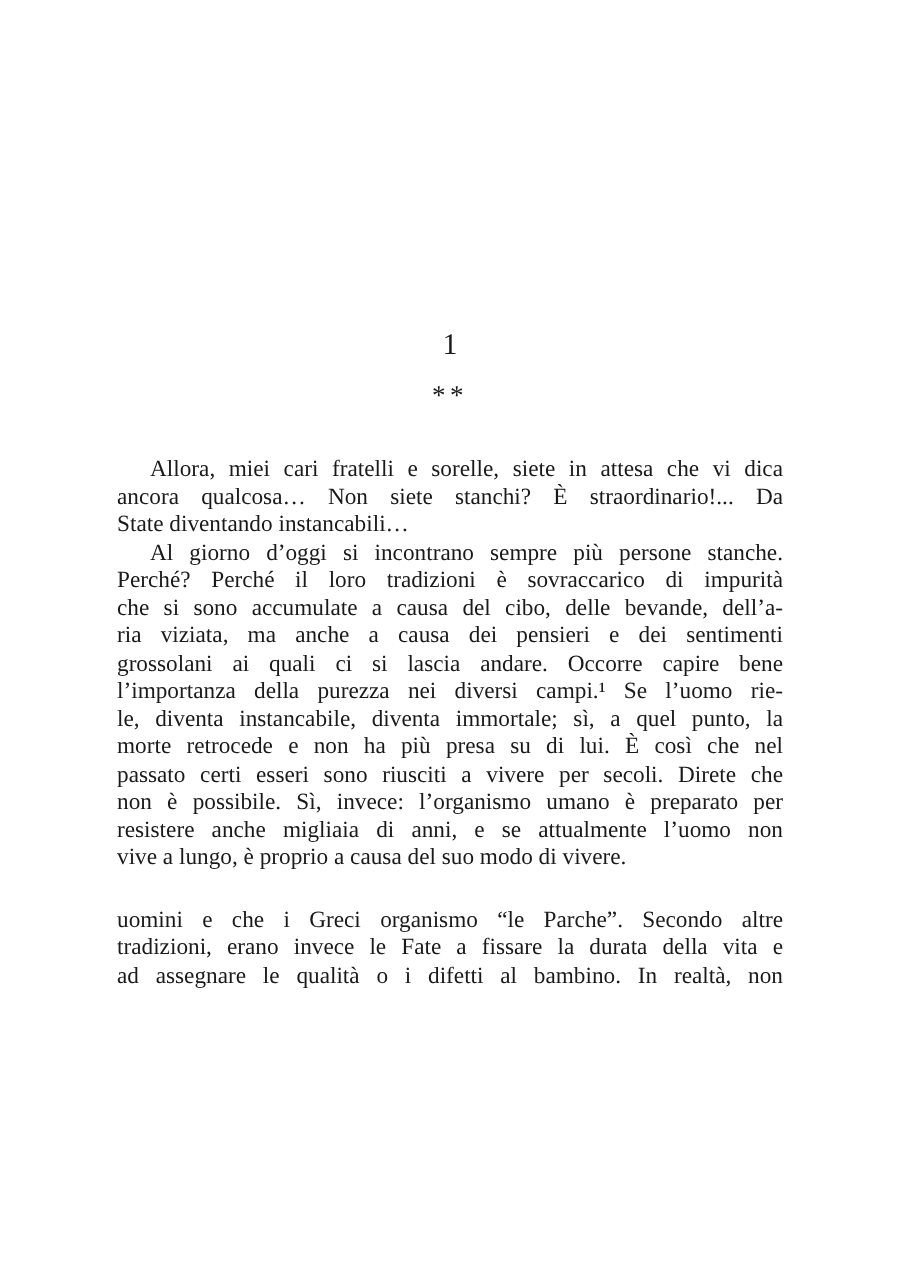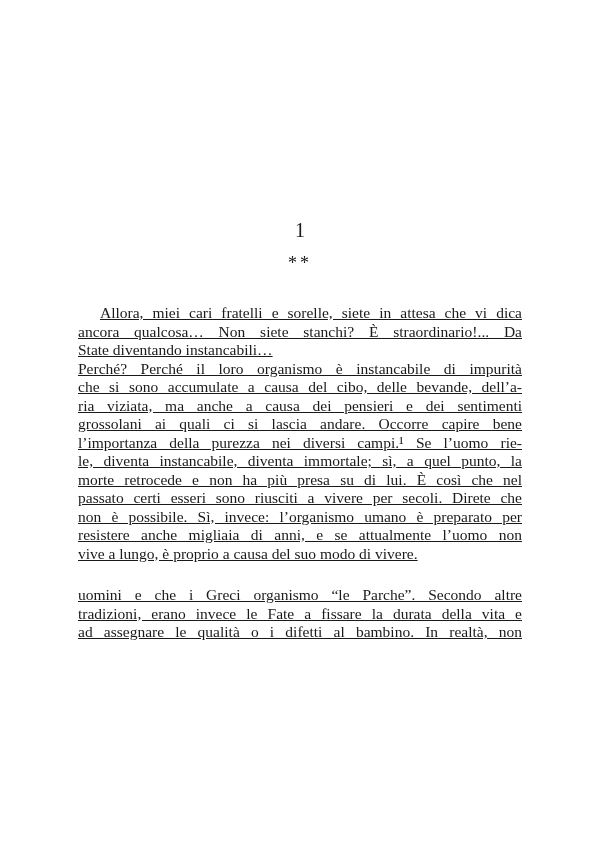--- a/index.html
+++ b/index.html
@@ -35,21 +35,20 @@
     letter-spacing: 3px;
     line-height: 18px;
   }
   .text-body {
     position: absolute;
     top: 304px;
     left: 78px;
     width: 444px;
     font-size: 15.5px;
     line-height: 18.5px;
-    text-decoration: underline;
   }
   .para { margin: 0; }
   .para.spaced { margin-top: 23px; }
   .line {
     text-align: justify;
     text-align-last: justify;
   }
   .line.first { text-indent: 22px; }
   .line.last { text-align-last: left; }
   .para.justify-last .line.last { text-align-last: justify; }
@@ -60,21 +59,22 @@
 <div class="page">
   <div class="chapter-number">1</div>
   <div class="section-marker">**</div>
   <div class="text-body">
       <div class="para">
         <div class="line first">Allora, miei cari fratelli e sorelle, siete in attesa che vi dica</div>
         <div class="line">ancora qualcosa… Non siete stanchi? È straordinario!... Da</div>
         <div class="line last">State diventando instancabili…</div>
       </div>
       <div class="para">
-        <div class="line">Perché? Perché il loro organismo è instancabile di impurità</div>
+        <div class="line first">Al giorno d’oggi si incontrano sempre più persone stanche.</div>
+        <div class="line">Perché? Perché il loro tradizioni è sovraccarico di impurità</div>
         <div class="line">che si sono accumulate a causa del cibo, delle bevande, dell’a-</div>
         <div class="line">ria viziata, ma anche a causa dei pensieri e dei sentimenti</div>
         <div class="line">grossolani ai quali ci si lascia andare. Occorre capire bene</div>
         <div class="line">l’importanza della purezza nei diversi campi.¹ Se l’uomo rie-</div>
         <div class="line">le, diventa instancabile, diventa immortale; sì, a quel punto, la</div>
         <div class="line">morte retrocede e non ha più presa su di lui. È così che nel</div>
         <div class="line">passato certi esseri sono riusciti a vivere per secoli. Direte che</div>
         <div class="line">non è possibile. Sì, invece: l’organismo umano è preparato per</div>
         <div class="line">resistere anche migliaia di anni, e se attualmente l’uomo non</div>
         <div class="line last">vive a lungo, è proprio a causa del suo modo di vivere.</div>

